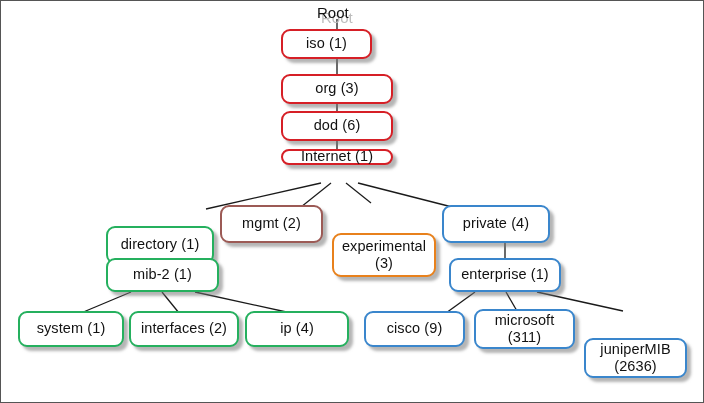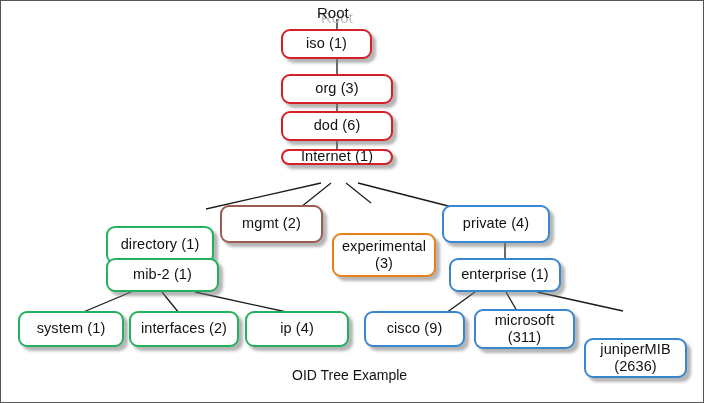--- a/index.html
+++ b/index.html
@@ -142,15 +142,14 @@
         <span class="label">cisco (9)</span>
       </div>
       <div class="node" style="left: 473px; top: 308px; width: 101px; height: 40px; border-color: rgb(58, 134, 204);">
         <span class="label">microsoft (311)</span>
       </div>
       <div class="node" style="left: 583px; top: 308px; width: 103px; height: 40px; border-color: rgb(58, 134, 204); margin-top: 29px;">
         <span class="label">juniperMIB (2636)</span>
       </div>
     </div>
 
-  <div class="caption" style="left:291px; top:366px;">OID Tree Example</div>
 
 </div>
 
 </body></html>

